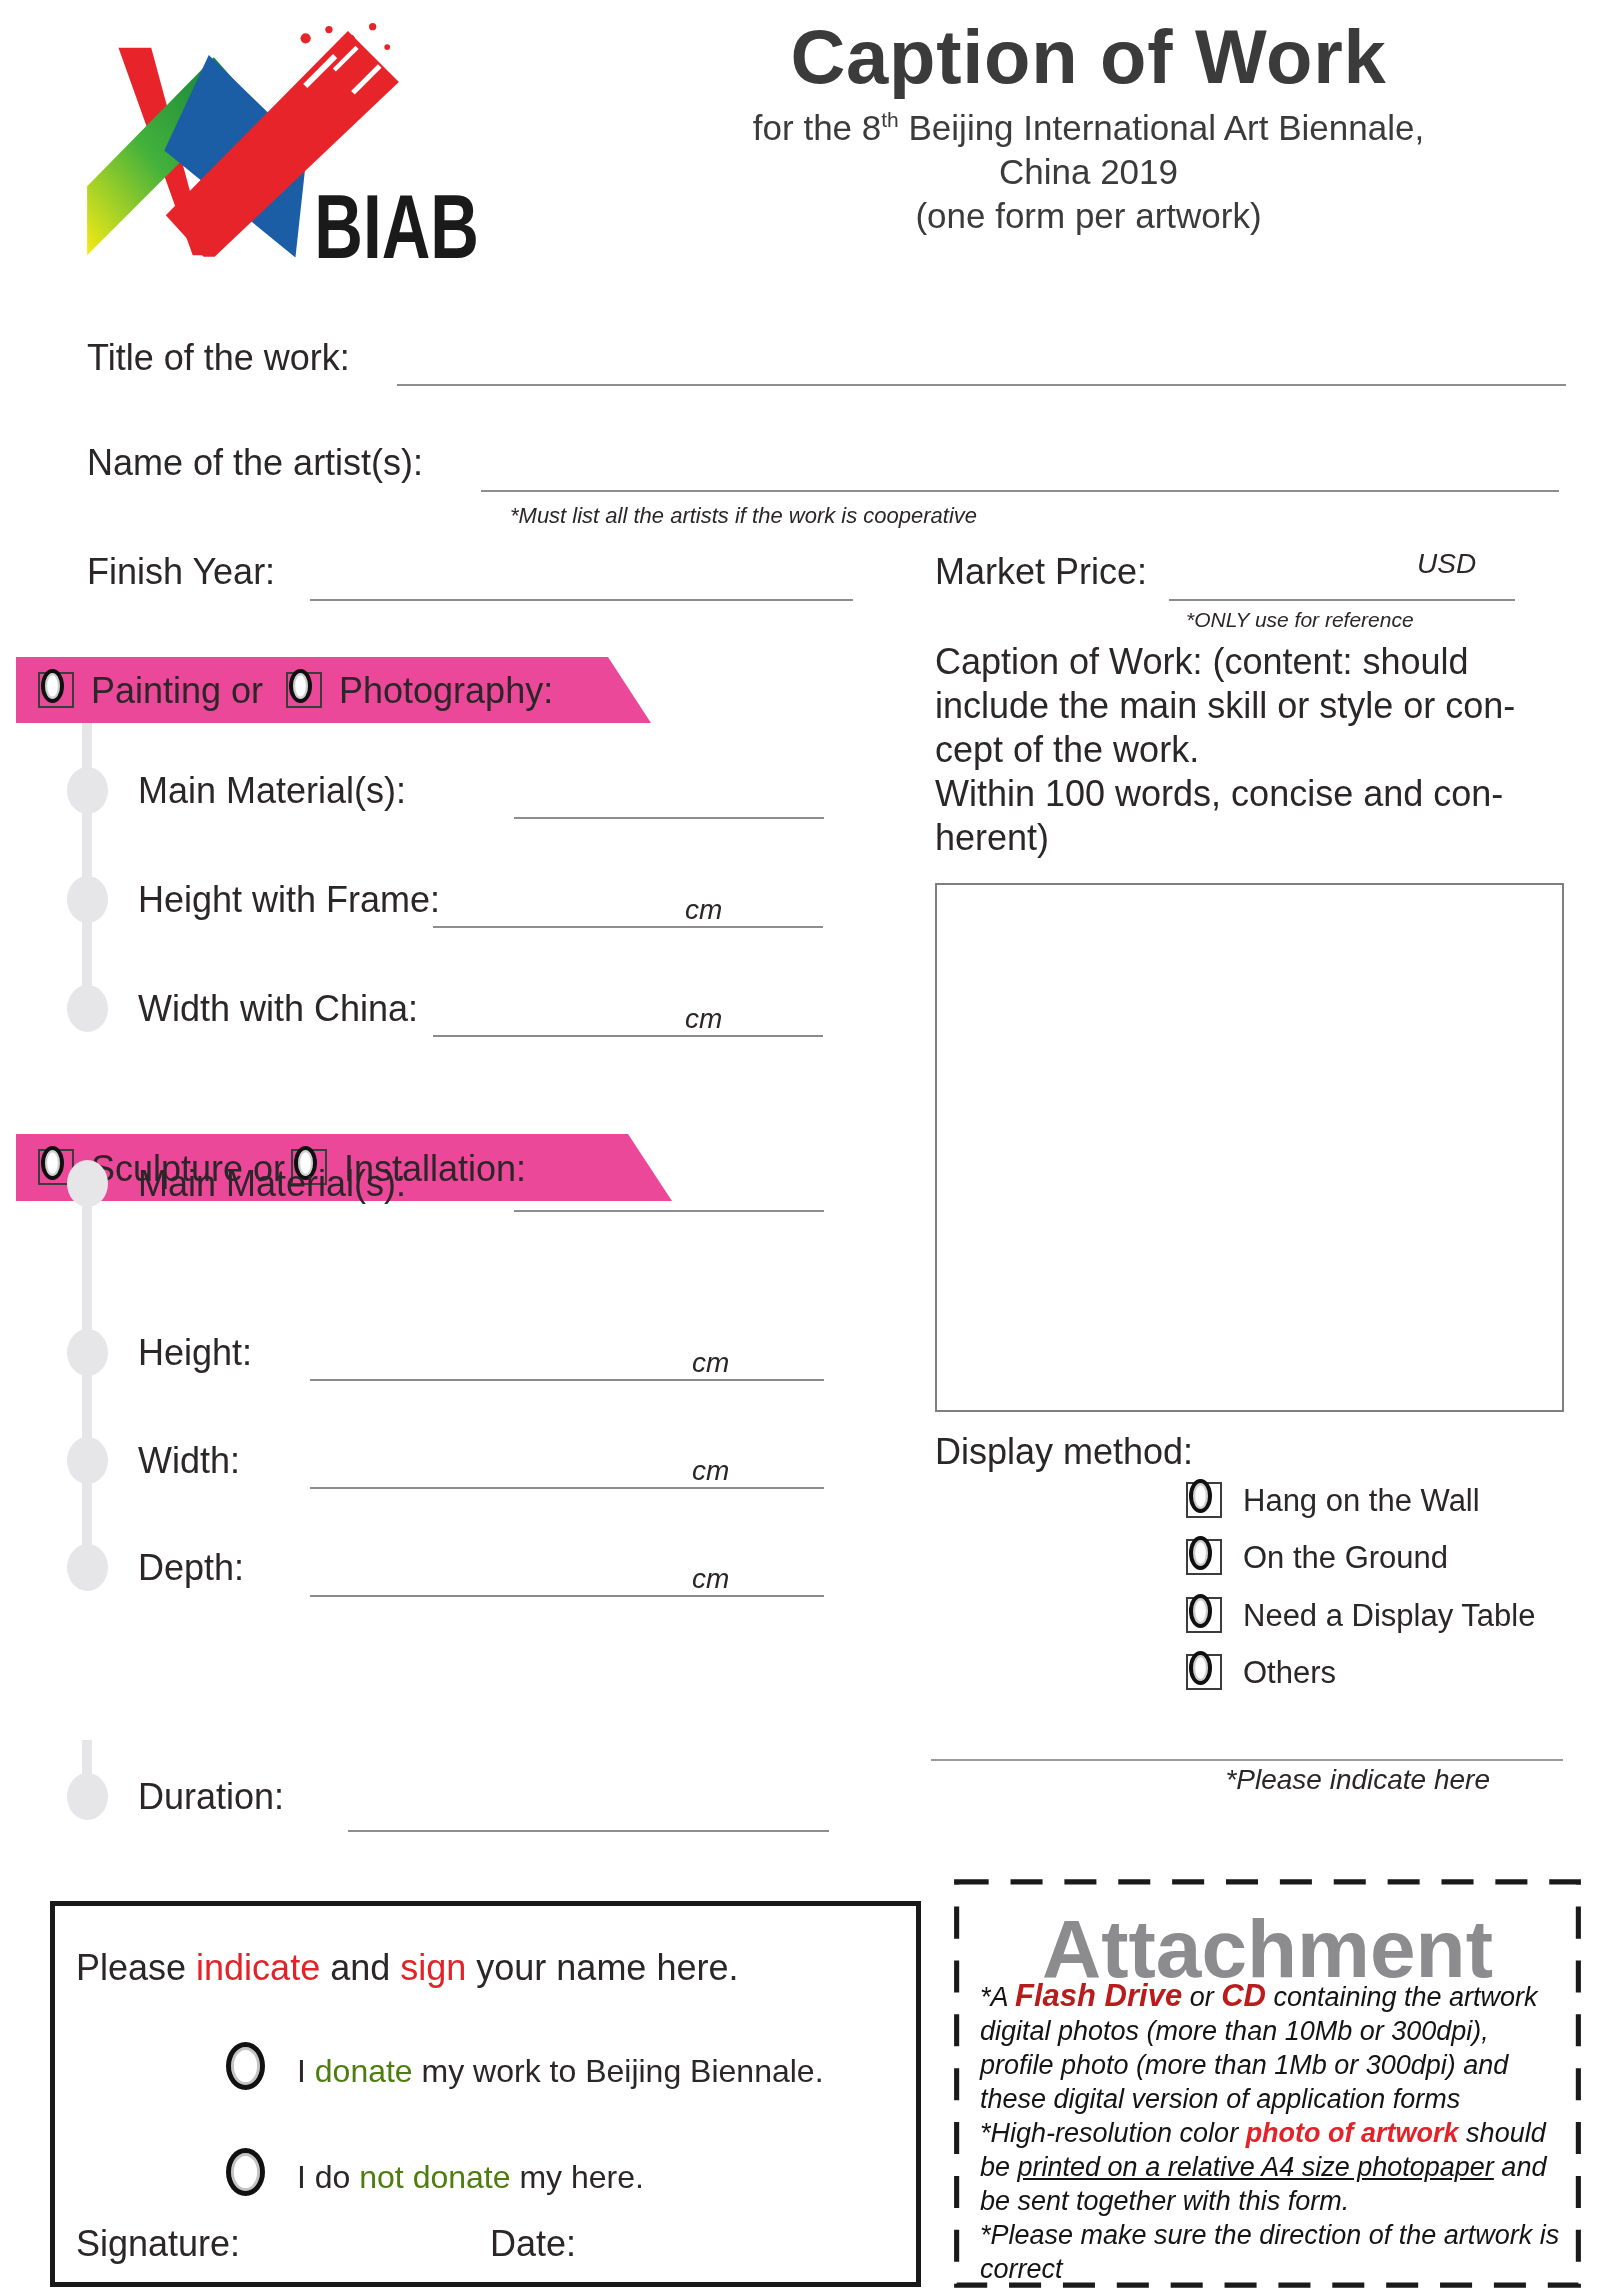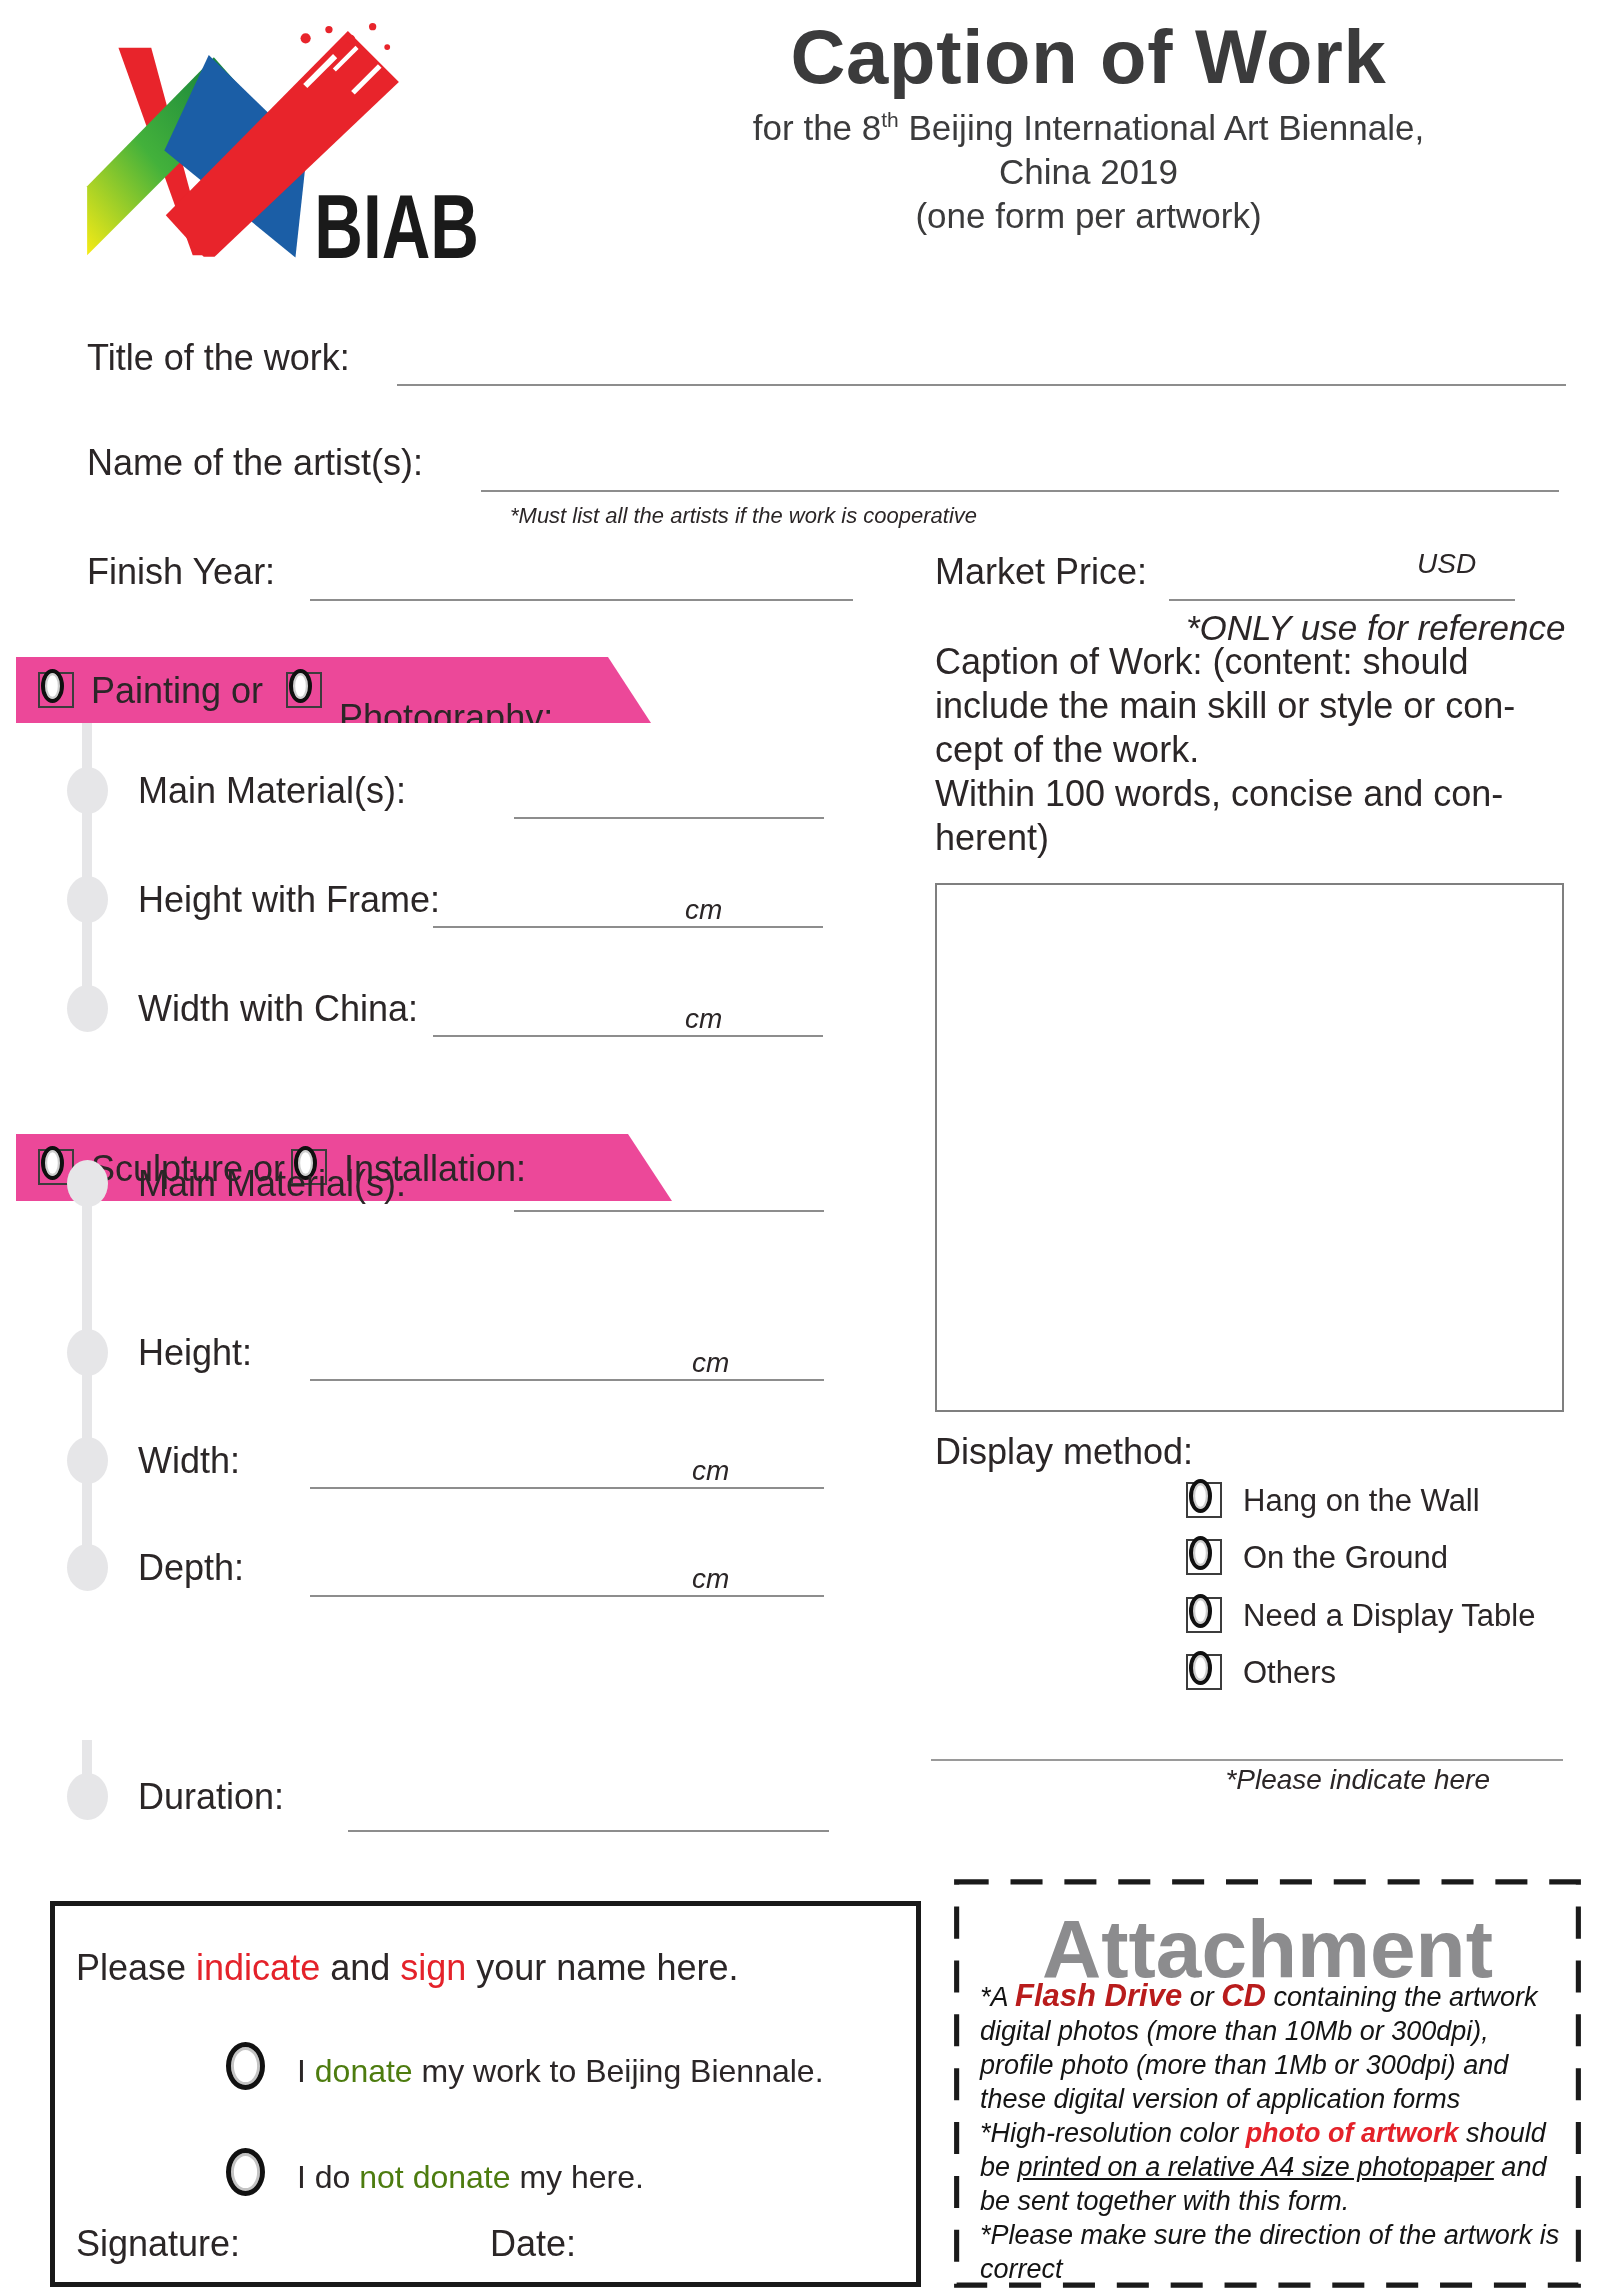--- a/index.html
+++ b/index.html
@@ -83,31 +83,31 @@
 
   <div class="lbl" style="left:87px;top:442px;">Name of the artist(s):</div>
   <div class="uline" style="left:481px;top:490px;width:1078px;"></div>
   <div class="note" style="left:510px;top:503px;font-size:22px;">*Must list all the artists if the work is cooperative</div>
 
   <div class="lbl" style="left:87px;top:551px;">Finish Year:</div>
   <div class="uline" style="left:310px;top:599px;width:543px;"></div>
   <div class="lbl" style="left:935px;top:551px;">Market Price:</div>
   <div class="uline" style="left:1169px;top:599px;width:346px;"></div>
   <div class="unit" style="left:1417px;top:548px;">USD</div>
-  <div class="note" style="left:1186px;top:608px;font-size:35px;">*ONLY use for reference</div>
+  <div class="note" style="left:1186px;top:608px;font-size:21px;">*ONLY use for reference</div>
 
   <div class="banner" style="top:657px;width:635px;height:66px;clip-path:polygon(0 0, 592px 0, 100% 100%, 0 100%);">
     <span class="cb" style="left:22px;top:14.6px;">
         <span class="cb-ring"></span>
       </span>
     <span class="btext" style="left:75px;top:13px;">Painting or</span>
     <span class="cb" style="left:270px;top:14.6px;">
         <span class="cb-ring"></span>
       </span>
-    <span class="btext" style="left:323px;top:13px;margin-top:27px;">Photography:</span>
+    <span class="btext" style="left:323px;top:13px;">Photography:</span>
   </div>
 
   <div class="tl-line" style="top:723px;height:285px;"></div>
   <div class="tl-dot" style="top:767px;"></div>
   <div class="tl-dot" style="top:876px;"></div>
   <div class="tl-dot" style="top:985px;"></div>
 
   <div class="lbl" style="left:138px;top:770px;">Main Material(s):</div>
   <div class="uline" style="left:514px;top:817px;width:310px;"></div>
 

